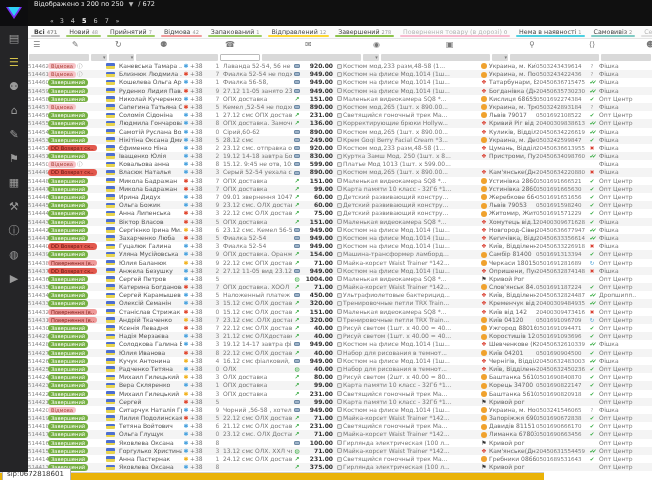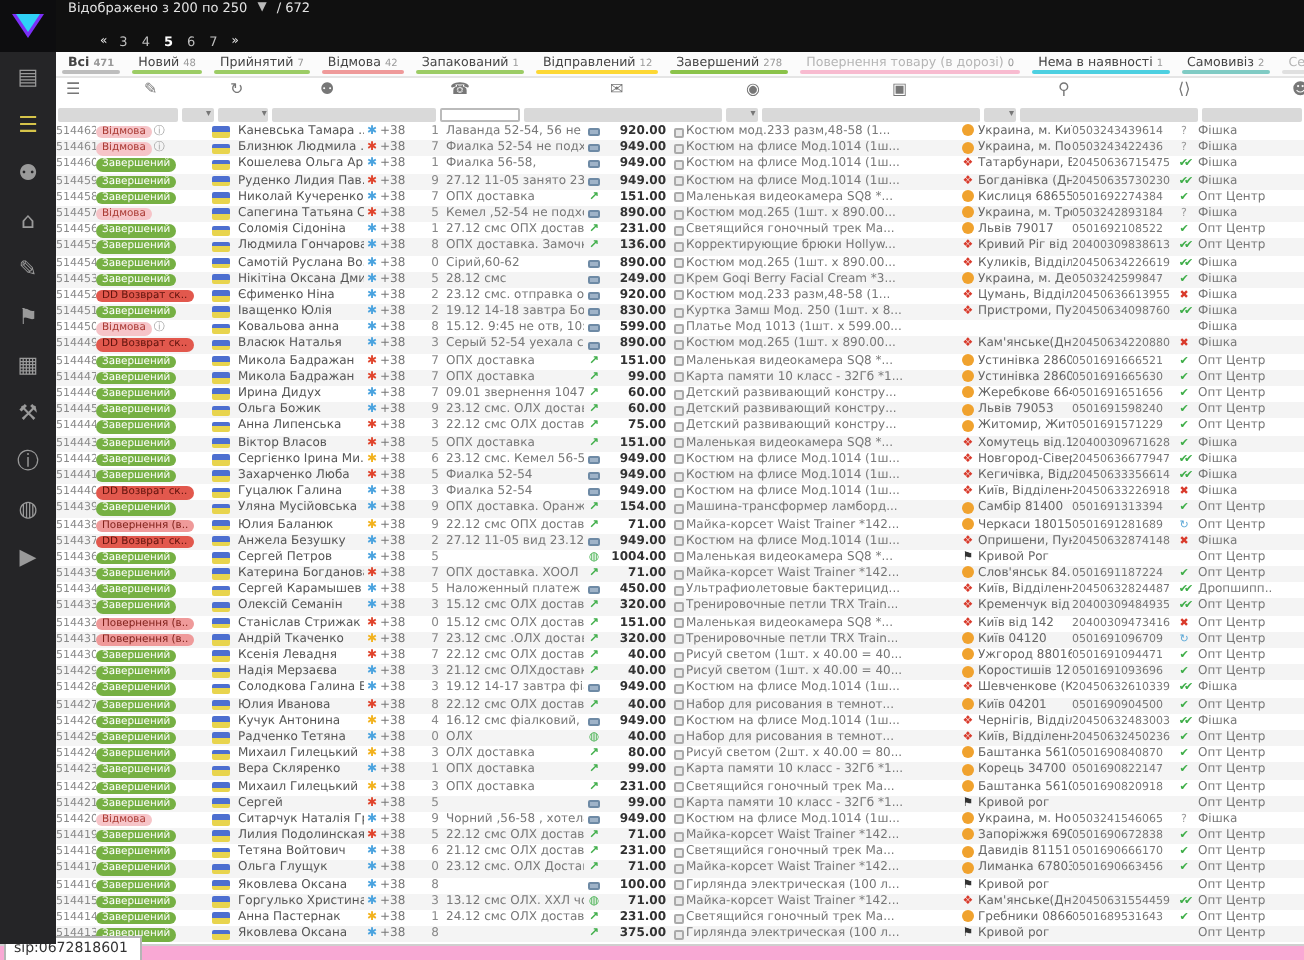--- a/index.html
+++ b/index.html
@@ -89,21 +89,21 @@
   .pbx { display:inline-block; width:5px; height:5px; background:#e8e8e8; border:1px solid #aaa; border-radius:1px; }
 
   .car-u { display:inline-block; width:6px; height:6px; border-radius:50%; background:#f0a22e; vertical-align:middle; }
   .car-n { color:#d93a2b; font-size:6px; }
   .car-c { color:#333; font-size:6px; }
 
   .ts-ok { color:#3fae49; } .ts-ok2 { color:#3fae49; letter-spacing:-2px; }
   .ts-fail { color:#d93a2b; } .ts-q { color:#999; } .ts-cloud { color:#58a6d6; }
 
   
-  .bottombar { position:absolute; left:0; bottom:0; width:652px; height:8px; background:#f9a8d4; border-top:1px solid #cfcfcf; }
+  .bottombar { position:absolute; left:0; bottom:0; width:544px; height:8px; background:#eab308; border-top:1px solid #cfcfcf; }
   .sip { position:absolute; left:2px; bottom:0; background:#fff; border:1px solid #b5b5b5; border-bottom:none;
          font-size:7px; color:#333; padding:1px 6px 2px 4px; }
 </style>
 </head>
 <body>
 
 <div class="app">
 
   <aside class="sidebar">
     <div class="logo">

